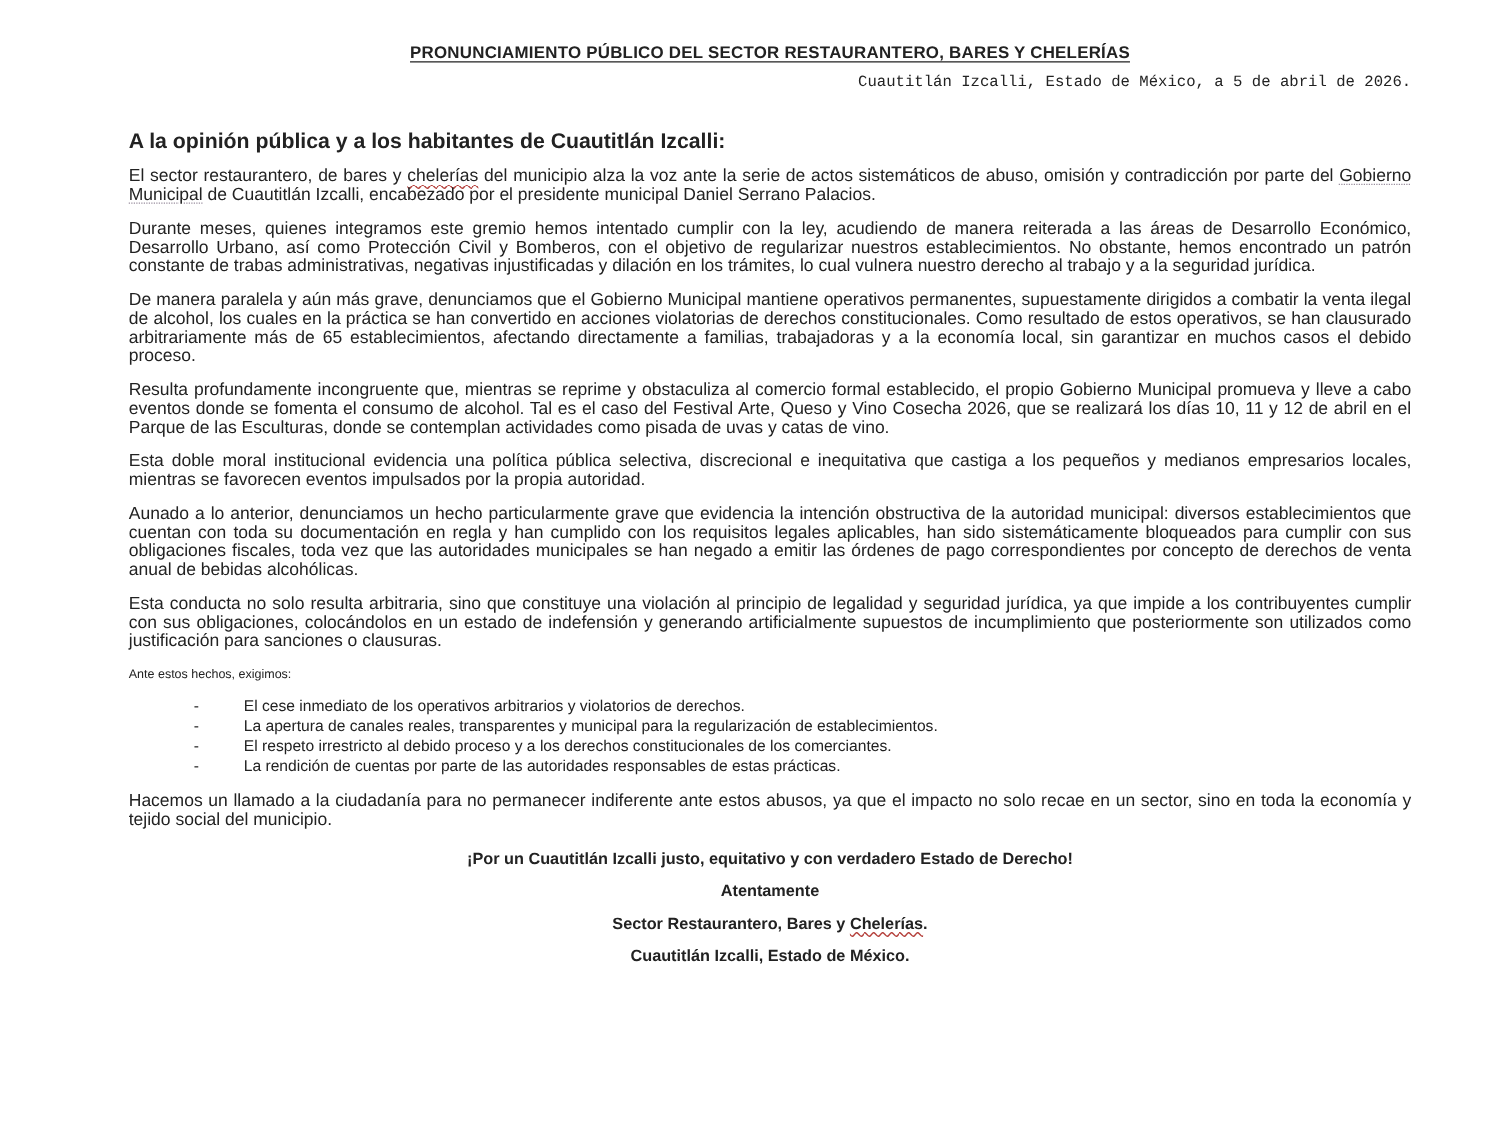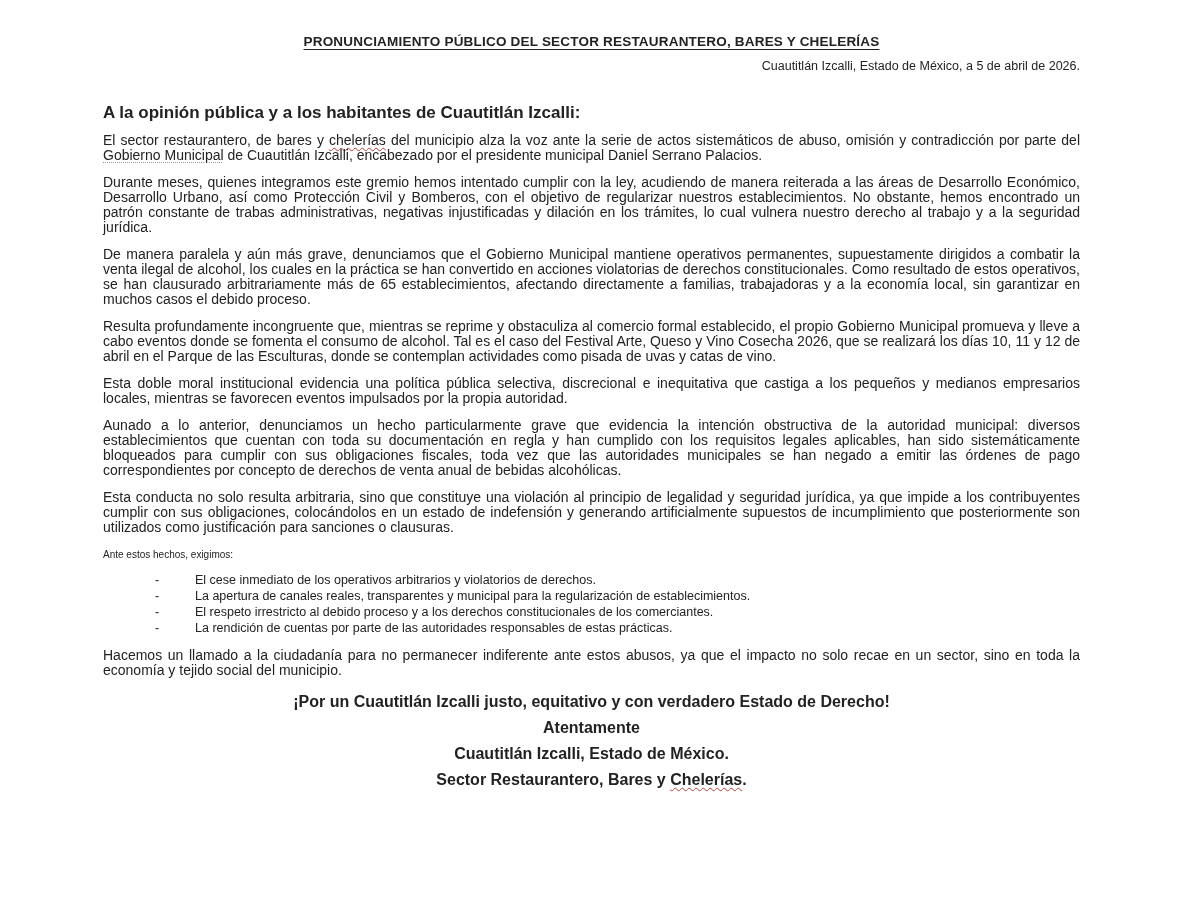--- a/index.html
+++ b/index.html
@@ -6,38 +6,39 @@
   body {
     width: 1200px; height: 900px;
     background: #ffffff;
     font-family: "Liberation Sans", "DejaVu Sans", sans-serif;
     color: #222222;
     overflow: hidden;
   }
   .page {
     box-sizing: border-box;
     width: 1200px; height: 900px;
-    padding: 34px 120px 20px 103px;
+    padding: 34px 71px 20px 103px;
     background: #ffffff;
   }
   .doc-title {
     text-align: center;
     font-weight: bold;
     font-size: 13.5px;
     letter-spacing: 0.2px;
     margin: 0 0 10px 0;
   }
   .doc-title .underlined {
     text-decoration: underline;
     text-underline-offset: 3px;
   }
   .dateline {
     text-align: right;
     font-size: 12.5px;
     margin: 0 0 30px 0;
+    font-family: Liberation Mono, monospace;
   }
   .salutation {
     font-weight: bold;
     font-size: 17px;
     margin: 0 0 10px 0;
   }
   p.body-par {
     font-size: 14px;
     line-height: 15px;
     text-align: justify;
@@ -66,21 +67,21 @@
   }
   .demand-row .dash {
     margin-left: 52px;
     width: 40px;
     flex: 0 0 40px;
   }
   .footer-block { margin-top: 16px; }
   .footer-line {
     text-align: center;
     font-weight: bold;
-    font-size: 16px;
+    font-size: 13px;
     line-height: 15px;
     margin: 0 0 11px 0;
   }
 </style>
 </head>
 <body>
 
 <div class="page">
 
   <h1 class="doc-title"><span class="underlined">PRONUNCIAMIENTO PÚBLICO DEL SECTOR RESTAURANTERO, BARES Y CHELERÍAS</span></h1>
@@ -123,17 +124,17 @@
       <span>La rendición de cuentas por parte de las autoridades responsables de estas prácticas.</span>
     </div>
   </div>
 
   <p class="body-par">Hacemos un llamado a la ciudadanía para no permanecer indiferente ante estos abusos, ya que el impacto no solo recae en un sector, sino en toda la economía y tejido social del municipio.</p>
 
 
   <div class="footer-block">
     <div class="footer-line">¡Por un Cuautitlán Izcalli justo, equitativo y con verdadero Estado de Derecho!</div>
     <div class="footer-line">Atentamente</div>
+    <div class="footer-line"><span>Sector Restaurantero, Bares y </span><span class="spellcheck">Chelerías</span><span>.</span></div>
     <div class="footer-line">Cuautitlán Izcalli, Estado de México.</div>
-    <div class="footer-line"><span>Sector Restaurantero, Bares y </span><span class="spellcheck">Chelerías</span><span>.</span></div>
   </div>
 
 </div>
 
 </body></html>

